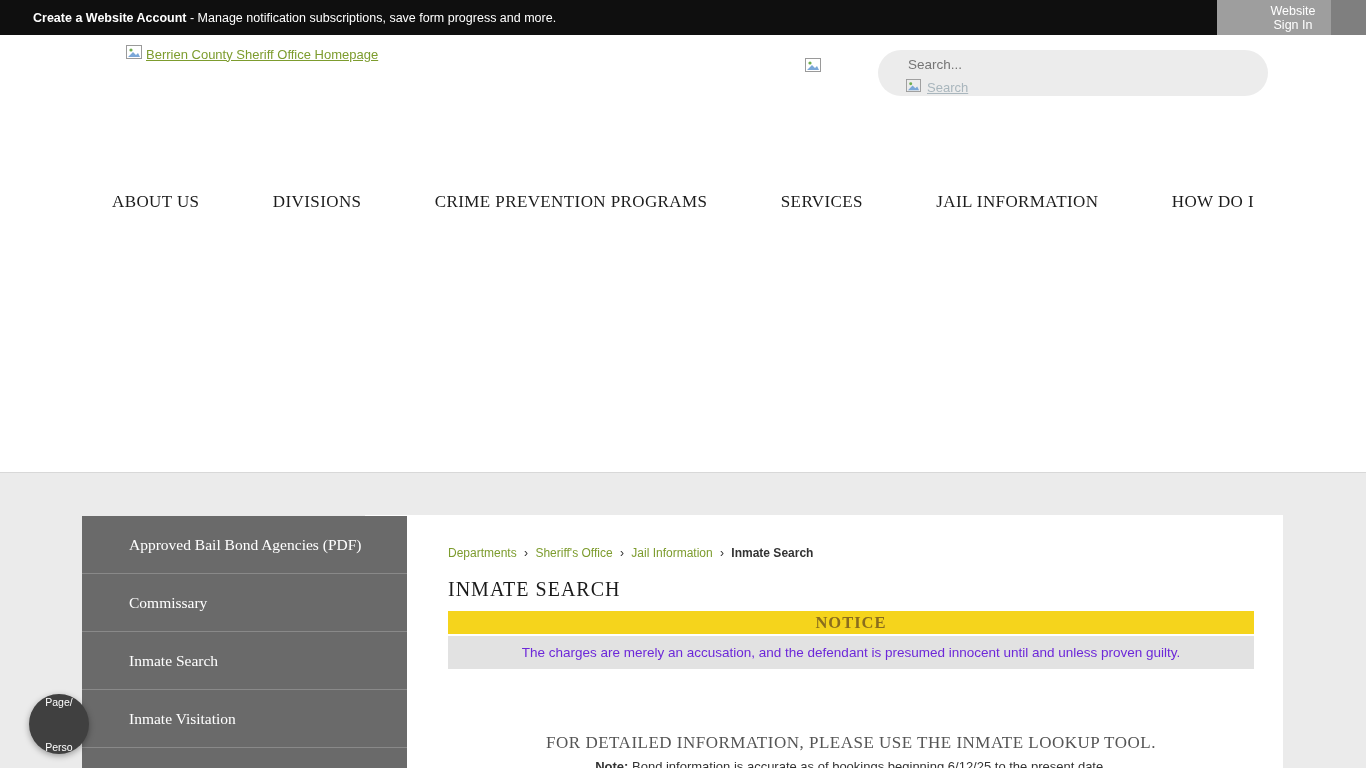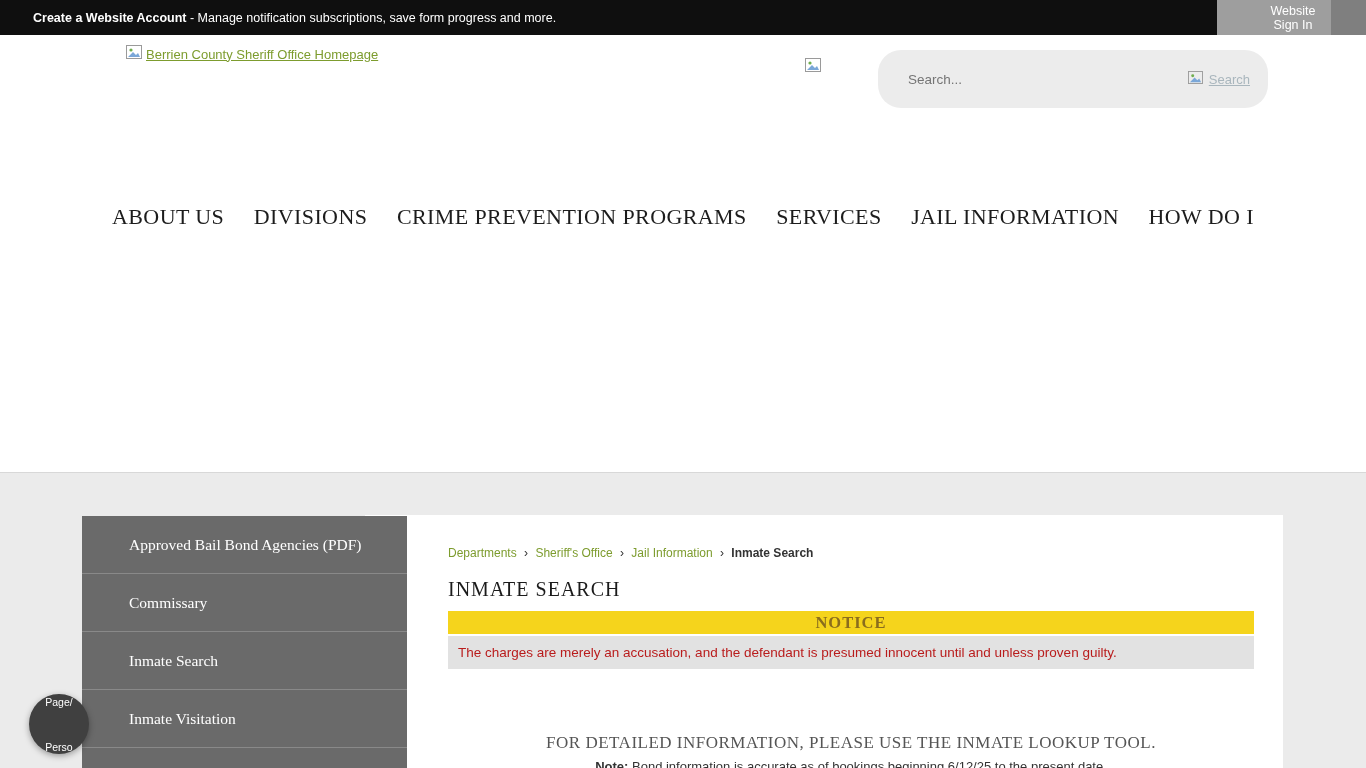--- a/index.html
+++ b/index.html
@@ -32,38 +32,39 @@
     text-decoration: none; cursor: pointer;
   }
   .green-alt {
     color: #7d9c2e; text-decoration: underline; font-size: 13px;
     font-family: "Liberation Sans", sans-serif;
   }
   .broken-ico { display: inline-block; vertical-align: middle; }
   .lone-broken { position: absolute; left: 805px; top: 58px; }
 
   .search-pill {
-    position: absolute; left: 878px; top: 50px; width: 390px; height: 58px;
+    position: absolute; left: 878px; top: 50px; width: 390px; height: 46px;
     background: #ececec; border-radius: 23px; display: flex; 
     padding: 0 18px 0 28px;
+    flex-direction: column;
   }
   .search-input {
     flex: 1; border: none; outline: none; background: transparent;
     font-size: 13.5px; color: #333; font-family: "Liberation Sans", sans-serif;
   }
   .search-go { display: flex; align-items: center; gap: 6px; cursor: pointer; }
   .search-go .alt-text {
     color: #a9b6bd; text-decoration: underline; font-size: 13px;
   }
 
   
   .mainnav {
-    position: absolute; top: 204px; left: 0; width: 1366px;
+    position: absolute; top: 192px; left: 0; width: 1366px;
     display: flex; justify-content: space-between; padding: 0 112px;
-    font-family: "Liberation Serif", serif; font-size: 22px; color: #1c1c1c;
+    font-family: "Liberation Serif", serif; font-size: 17px; color: #1c1c1c;
     letter-spacing: 0.4px;
   }
   .mainnav .nav-item { cursor: pointer; white-space: nowrap; }
 
   
   .lower-bg {
     position: absolute; top: 472px; left: 0; width: 1366px; height: 296px;
     background: #ebebeb; border-top: 1px solid #d8d8d8;
   }
   .content-card {
@@ -96,22 +97,22 @@
     font-family: "Liberation Serif", serif; font-size: 20px; letter-spacing: 1px;
     color: #1b1b1b;
   }
   .notice-box { position: absolute; left: 448px; top: 611px; width: 806px; }
   .notice-head {
     background: #f5d41c; height: 23px; display: flex; align-items: center; justify-content: center;
     font-family: "Liberation Serif", serif; font-weight: bold; font-size: 16.5px;
     color: #8a6d1d; letter-spacing: 1px;
   }
   .notice-body {
-    background: #e2e2e2; padding: 9px 10px; text-align: left;
-    font-size: 13.5px; color: #b91c1c; margin-top: 2px;
+    background: #e2e2e2; padding: 9px 10px; text-align: center;
+    font-size: 13.5px; color: #6d28d9; margin-top: 2px;
   }
   .lookup-line {
     position: absolute; left: 448px; top: 733px; width: 806px; text-align: center;
     font-family: "Liberation Serif", serif; font-size: 17px; color: #555;
     letter-spacing: 0.5px;
   }
   .note-line {
     position: absolute; left: 448px; top: 759px; width: 806px; text-align: center;
     font-size: 13px; color: #333;
   }

